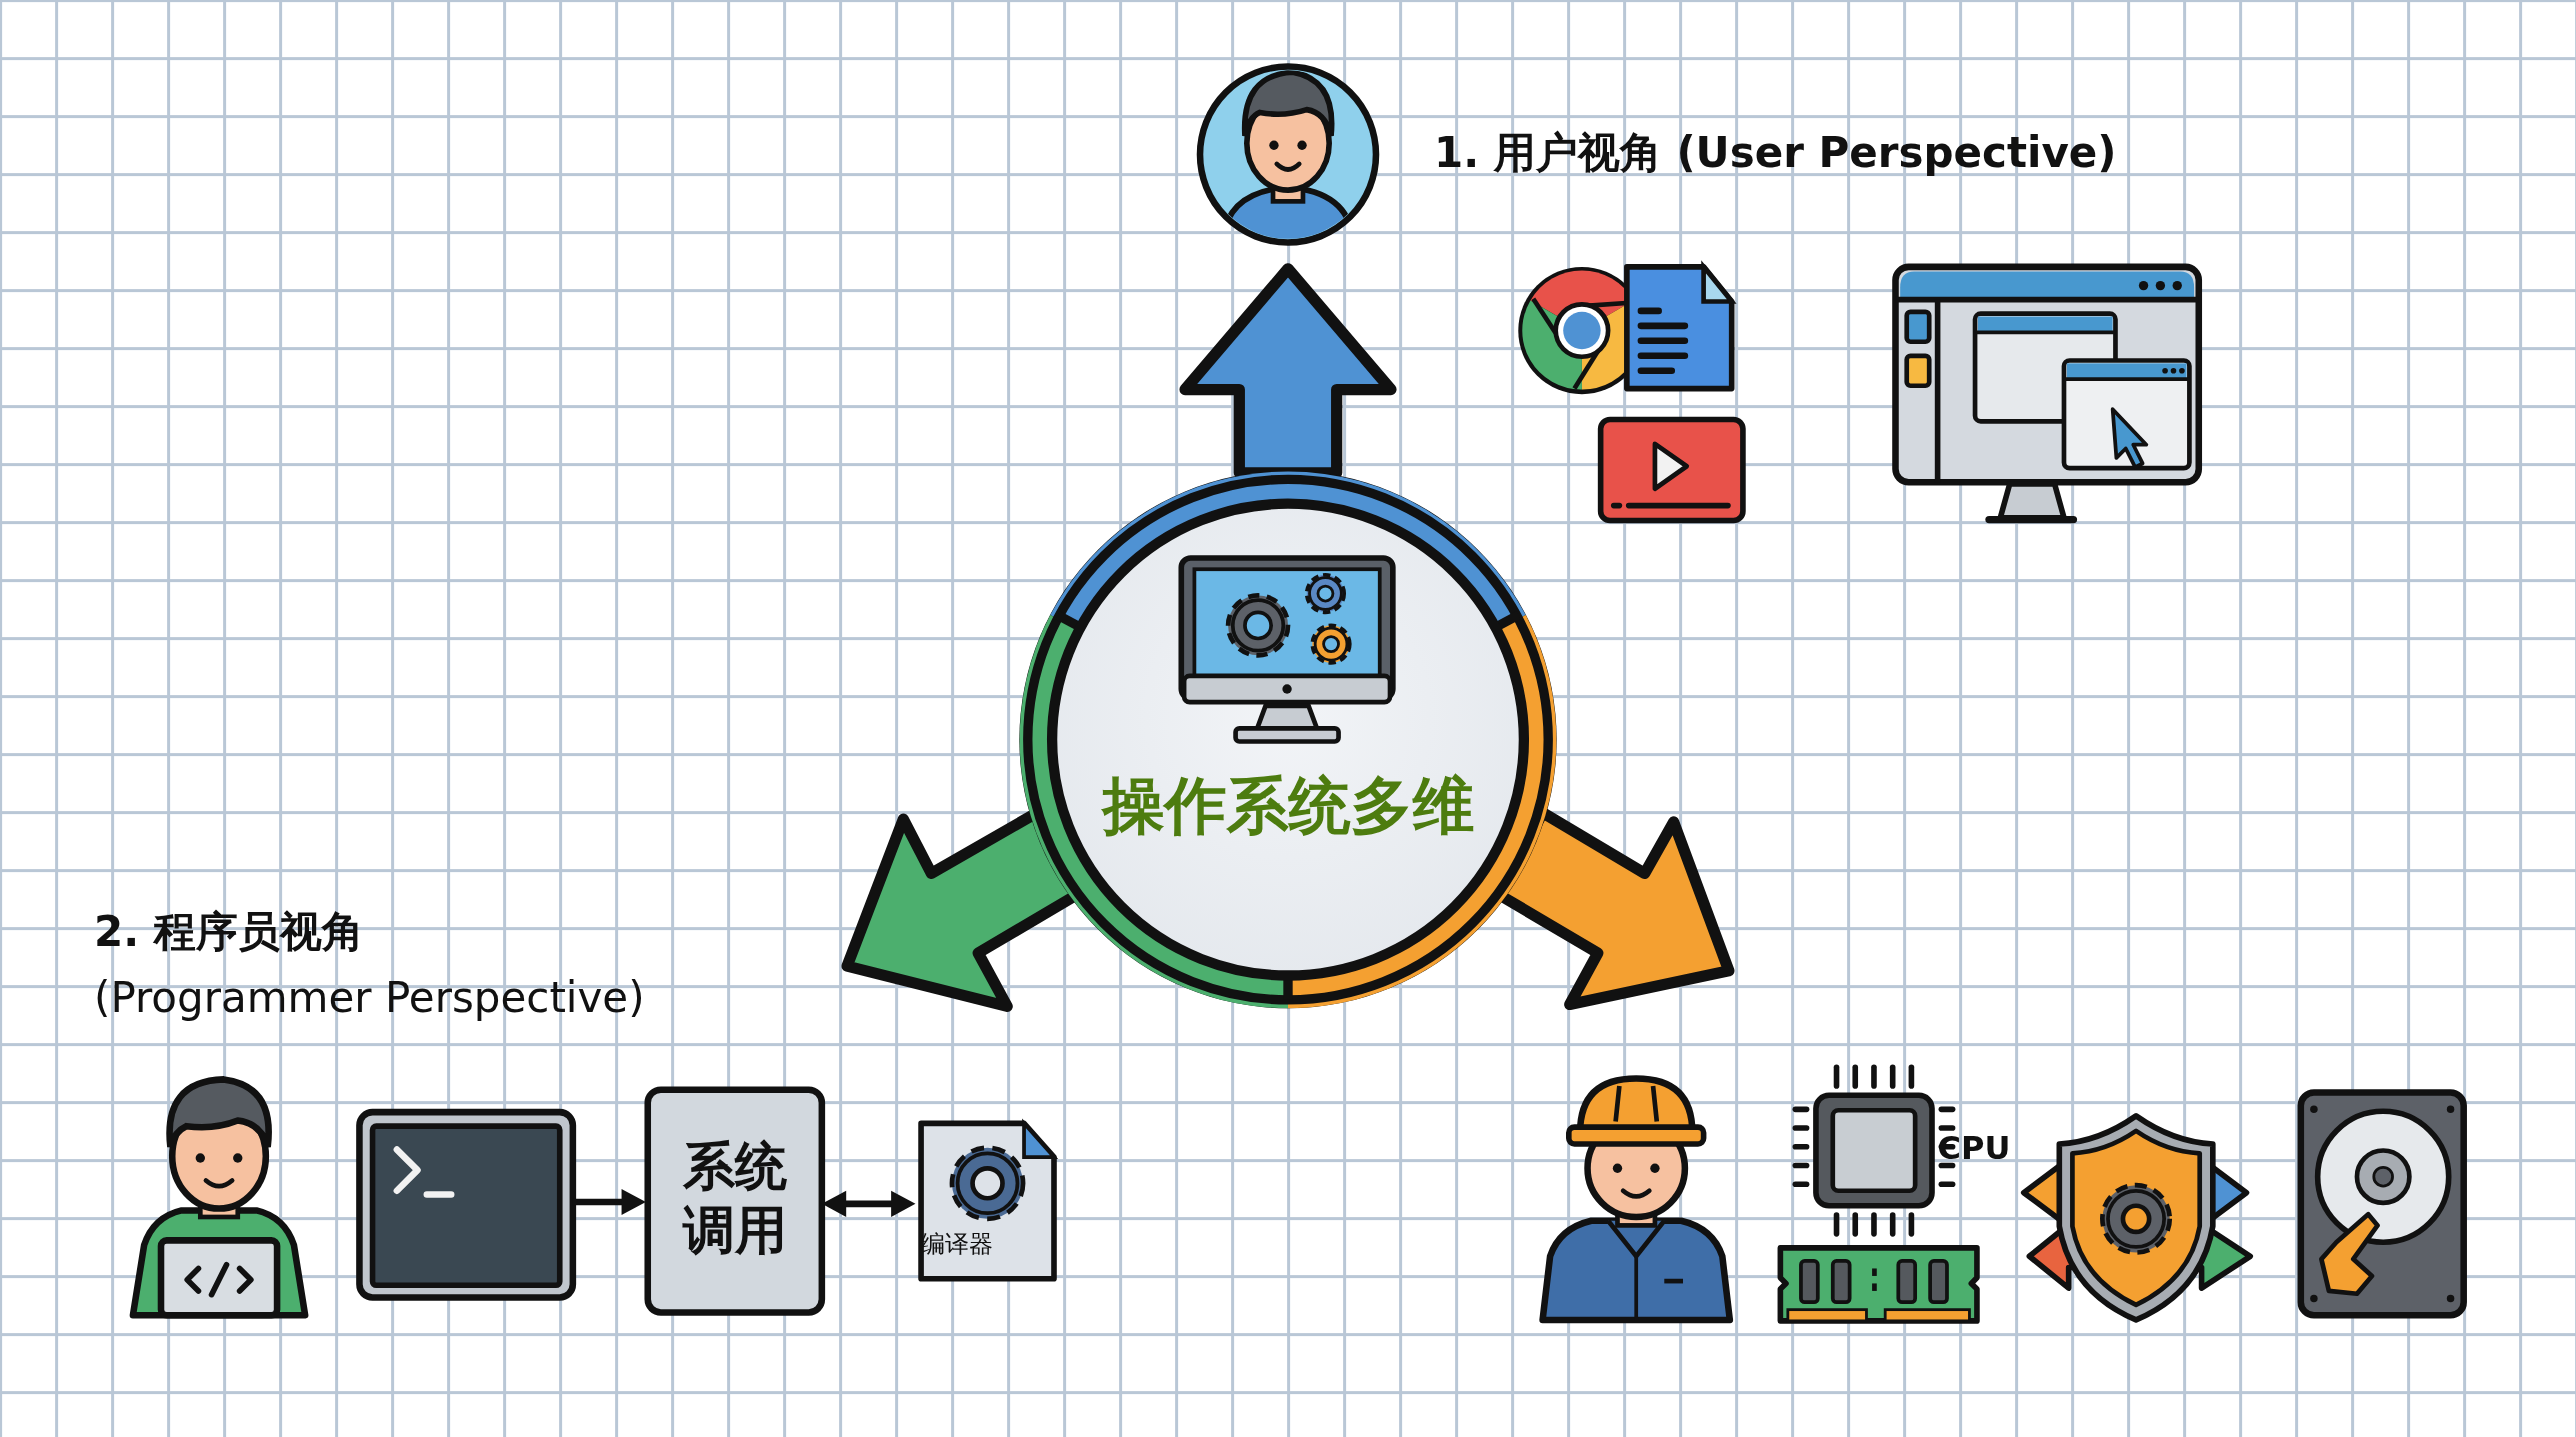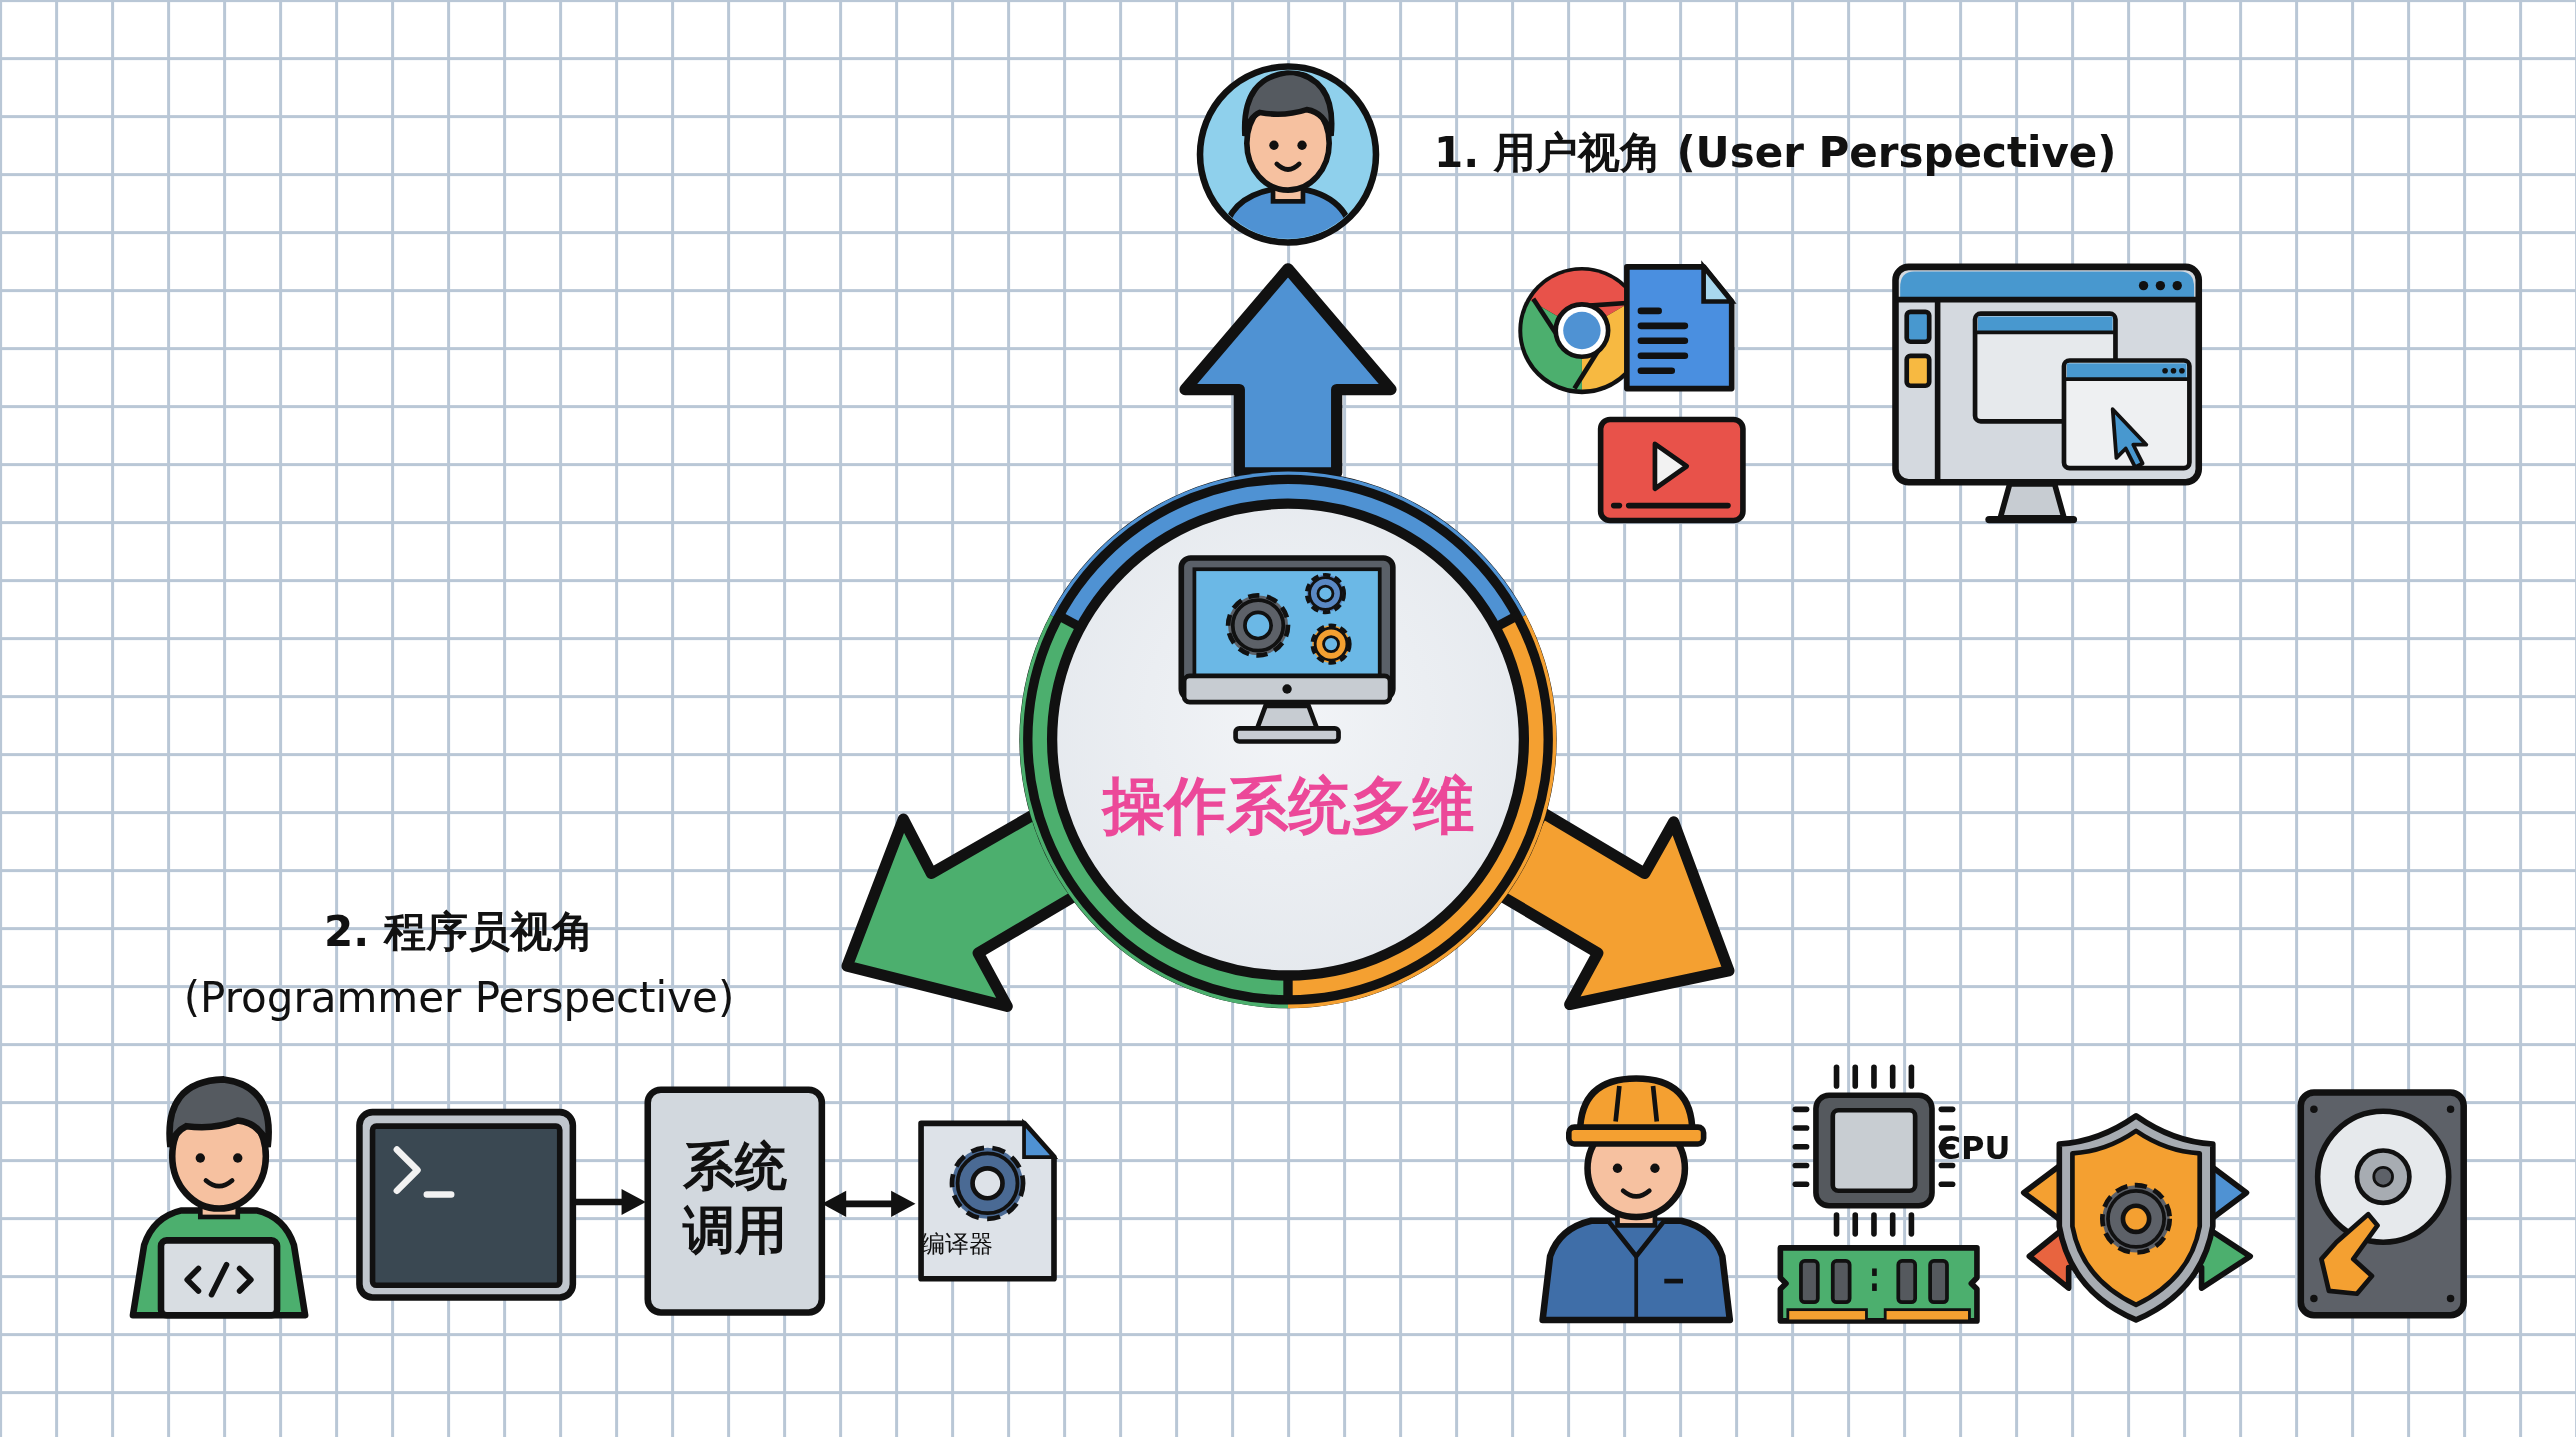--- a/index.html
+++ b/index.html
@@ -9,22 +9,22 @@
     background-image:
       linear-gradient(to right, #b9c7d6 2.8px, transparent 2.8px),
       linear-gradient(to bottom, #b9c7d6 2.8px, transparent 2.8px);
     background-size:56px 58px;
     background-position:-0.9px -0.9px;
     font-family:"DejaVu Sans", sans-serif;
   }
   svg#stage{position:absolute;left:0;top:0;width:2576px;height:1438px;}
   .txt{position:absolute;color:#111;font-weight:bold;white-space:nowrap;font-family:"DejaVu Sans", sans-serif;}
   .h1{font-size:42px;}
-  .center-label{position:absolute;left:1045px;top:768px;width:487px;text-align:center;font-size:62px;font-weight:bold;line-height:75px;color:#ec4899;font-family:"DejaVu Sans", sans-serif;}
-  .two-line{text-align:center;line-height:66px;}
+  .center-label{position:absolute;left:1045px;top:768px;width:487px;text-align:center;font-size:62px;font-weight:bold;line-height:75px;color:#4d7c0f;font-family:"DejaVu Sans", sans-serif;}
+  .two-line{text-align:left;line-height:66px;}
 </style>
 </head>
 <body>
 
 <svg id="stage" viewBox="0 0 2752 1536" xmlns="http://www.w3.org/2000/svg">
   <defs>
     <radialGradient id="centerFill" cx="50%" cy="45%" r="60%">
       <stop offset="0%" stop-color="#f2f4f7"></stop>
       <stop offset="100%" stop-color="#e4e8ed"></stop>
     </radialGradient>

